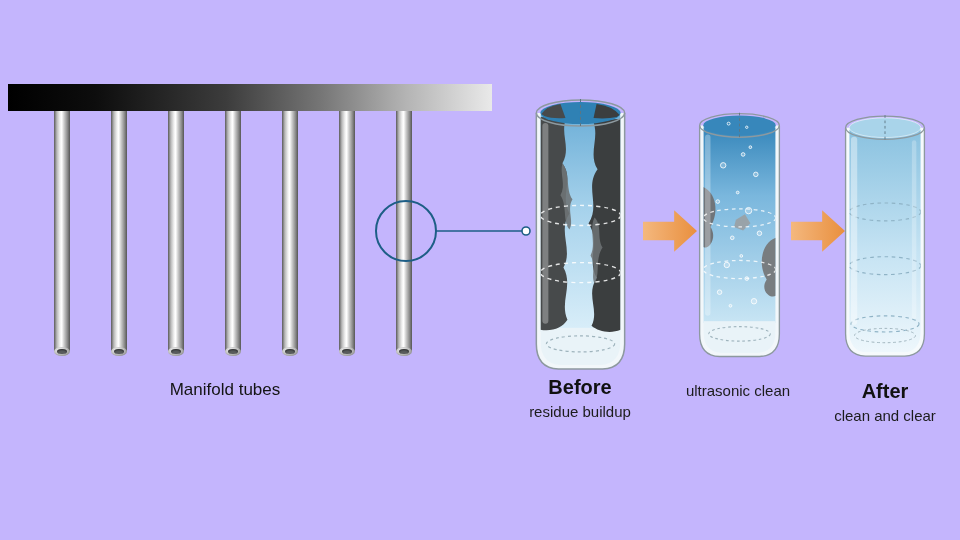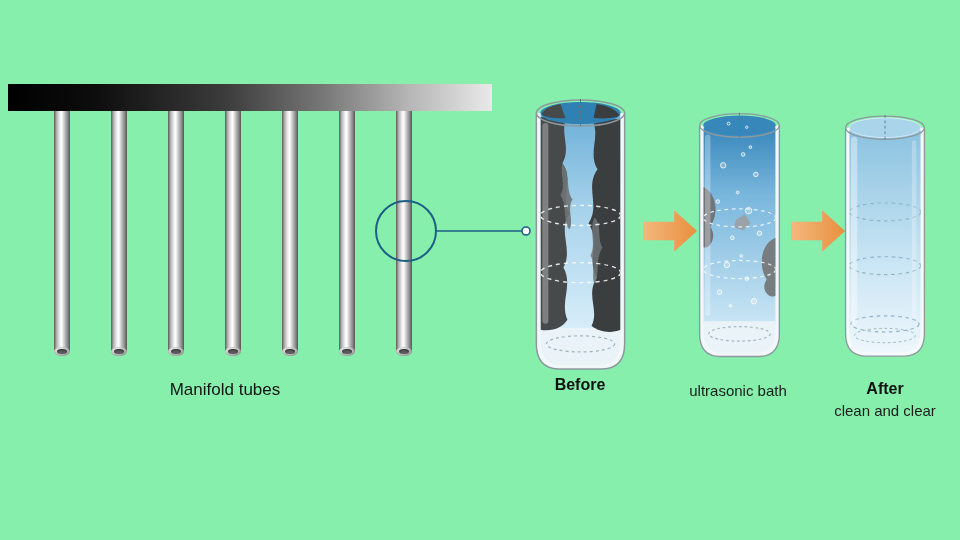--- a/index.html
+++ b/index.html
@@ -1,17 +1,17 @@
 <!DOCTYPE html>
 <html><head>
 <meta charset="utf-8">
 <style>
   html,body { margin:0; padding:0; background:#ffffff; }
   .canvas {
-    position:relative; width:960px; height:540px; background:#86efac;
+    position:relative; width:960px; height:540px; background:#c4b5fd;
     overflow:hidden; font-family:"Liberation Sans", sans-serif;
   }
 
   
   .manifold-bar {
     position:absolute; left:8px; top:84px; width:484px; height:27px; z-index:3;
     background:linear-gradient(to right,#000000 0%,#0d0d0d 18%,#3c3c3c 45%,#777777 65%,#b3b3b3 82%,#e9e9e9 100%);
   }
   .tube { position:absolute; top:108px; width:16px; height:244px; z-index:2; }
   .tube-body {
@@ -36,21 +36,21 @@
   .arrow { position:absolute; z-index:2; }
   .arrow-1 { left:643px; top:208px; }
   .arrow-2 { left:791px; top:208px; }
 
   
   .manifold-label {
     position:absolute; left:120px; top:380px; width:210px; text-align:center;
     font-size:17px; color:#141414;
   }
   .stage-label { position:absolute; text-align:center; }
-  .stage-label .stage-title { font-size:16px; font-weight:700; color:#111111; line-height:1.15; }
+  .stage-label .stage-title { font-size:20px; font-weight:700; color:#111111; line-height:1.15; }
   .stage-label .stage-sub   { font-size:15px; color:#1c1c1c; margin-top:4px; }
   .label-before { left:500px; top:376px; width:160px; }
   .label-during { left:658px; top:378px; width:160px; }
   .label-after  { left:804px; top:380px; width:162px; }
 </style>
 </head>
 <body>
 
 <div class="canvas">
 
@@ -223,24 +223,25 @@
     <ellipse cx="48" cy="16" rx="40" ry="11" fill="none" stroke="rgba(255,255,255,0.6)" stroke-width="1"></ellipse>
     <ellipse cx="48" cy="16" rx="44" ry="13" fill="none" stroke="#8d999f" stroke-width="1.5"></ellipse>
     <path d="M4,16 L4,246 Q4,270 26,271 L70,271 Q92,270 92,246 L92,16" fill="none" stroke="#8d999f" stroke-width="1.5"></path>
     <line x1="48" y1="2" x2="48" y2="32" stroke="#5d7583" stroke-width="1" stroke-dasharray="3 3"></line>
   </svg>
 
   <div class="manifold-label">Manifold tubes</div>
 
   <div class="stage-label label-before">
     <div class="stage-title">Before</div>
+    <div class="stage-sub">residue buildup</div>
   </div>
 
   <div class="stage-label label-during">
-    <div class="stage-sub">ultrasonic bath</div>
+    <div class="stage-sub">ultrasonic clean</div>
   </div>
 
   <div class="stage-label label-after">
     <div class="stage-title">After</div>
     <div class="stage-sub">clean and clear</div>
   </div>
 
 </div>
 
 </body></html>

